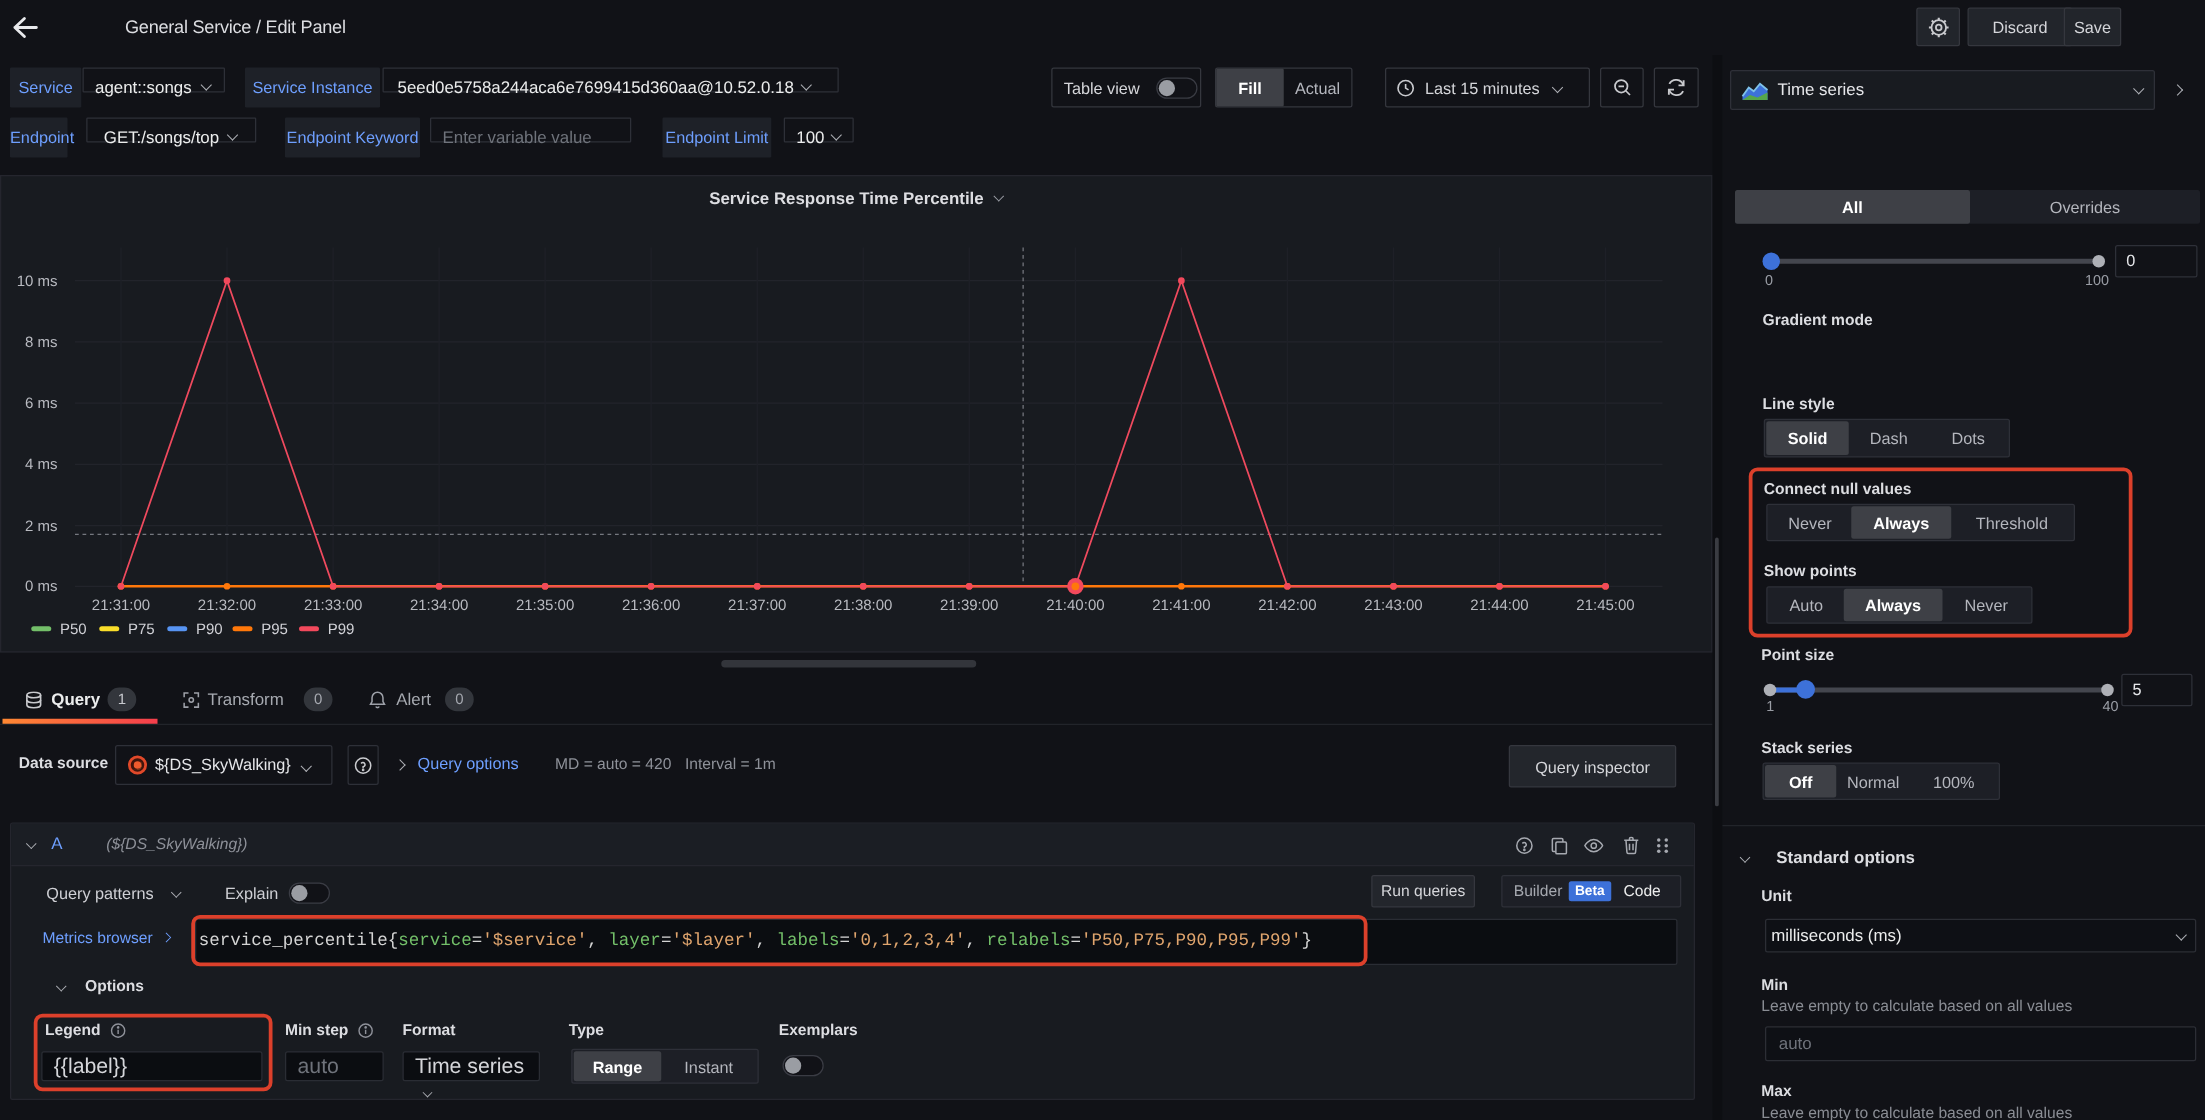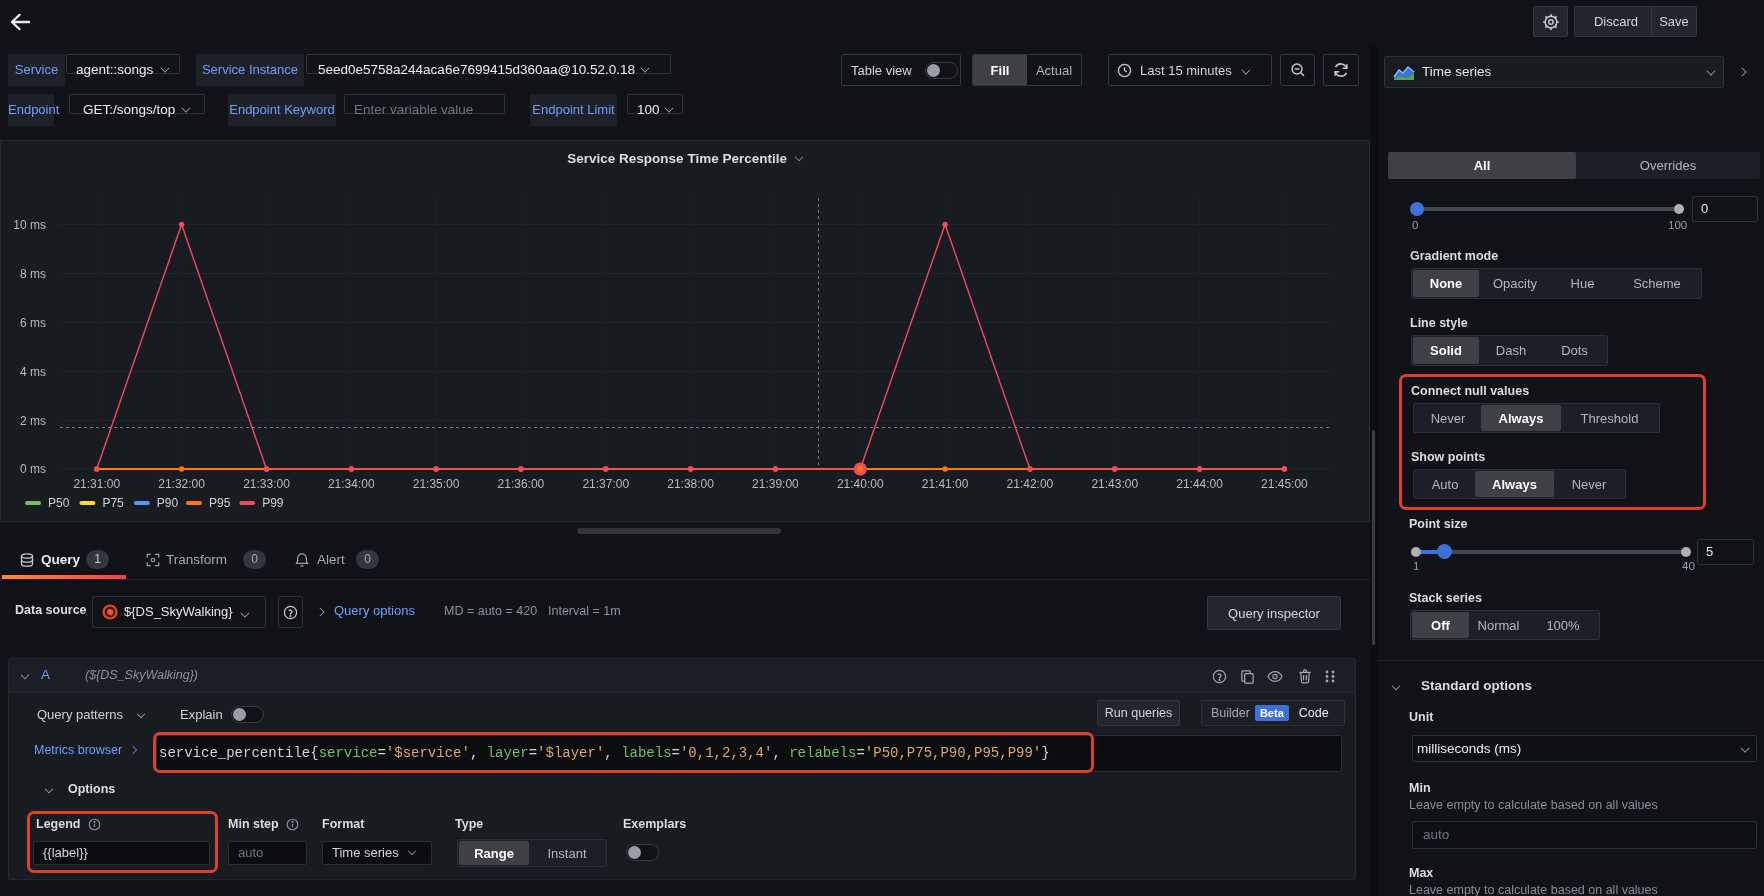--- a/index.html
+++ b/index.html
@@ -21,30 +21,31 @@
 .seg { display:flex; align-items:center; justify-content:center; font-size:13px;
   color:#b4b6bd; border-radius:2px; }
 .seg.on { background:#3e4046; color:#ffffff; font-weight:bold; }
 .toggle { position:absolute; width:33px; height:17px; background:#111217;
   border:1px solid #3a3c44; border-radius:9px; }
 .toggle .knob { position:absolute; left:1px; top:1px; width:13px; height:13px;
   border-radius:50%; background:#9a9da3; }
 .redbox { position:absolute; border:3px solid #dc402b; border-radius:7px; background:transparent; z-index:30; }
 .ann { pointer-events:none; }
 .inbox { position:absolute; background:#0b0d11; border:1px solid #2a2d34;
-  border-radius:2px; color:#d5d6da; font-size:13px; font-family:"Liberation Sans",sans-serif; }
+  border-radius:2px; color:#d5d6da; font-size:17px; font-family:"Liberation Sans",sans-serif; }
 .ph { color:#6f737b; }
 </style>
 </head>
 <body>
 
 <div class="abs" style="left:0;top:0;width:1764px;height:44px;background:#111217;z-index:50;">
   <svg class="abs" style="left:10px;top:12px;" width="21" height="20" viewBox="0 0 22 20">
     <path d="M2 10 H20 M2 10 L10 2.5 M2 10 L10 17.5" stroke="#e8e9ec" stroke-width="2.4" fill="none" stroke-linecap="round" stroke-linejoin="round"></path>
   </svg>
+  <div class="abs" style="left:100px;top:0;height:44px;line-height:44px;font-size:14.5px;letter-spacing:-0.2px;font-weight:500;color:#dcdde1;">General Service / Edit Panel</div>
   <div class="btn" style="left:1533px;top:6px;width:35px;height:31px;">
     <svg width="18" height="18" viewBox="0 0 16 16" fill="none" stroke="#c9cace" stroke-width="1.3">
       <circle cx="8" cy="8" r="2"></circle>
       <circle cx="8" cy="8" r="5.2"></circle>
       <path d="M8 1v2M8 13v2M1 8h2M13 8h2M3.05 3.05l1.4 1.4M11.55 11.55l1.4 1.4M12.95 3.05l-1.4 1.4M4.45 11.55l-1.4 1.4" stroke-width="1.5"></path>
     </svg>
   </div>
   <div class="btn" style="left:1574px;top:6px;width:84px;height:31px;">Discard</div>
   <div class="btn" style="left:1651px;top:6px;width:46px;height:31px;">Save</div>
   <div class="btn" style="left:1808px;top:6px;width:53px;height:31px;background:#446fd4;border-color:#446fd4;color:#fff;font-weight:500;">Apply</div>
@@ -348,26 +349,20 @@
 
   <div class="abs" style="left:38px;top:207px;width:264px;height:4px;background:#44464e;border-radius:2px;"></div>
 
   <div class="abs" style="left:32px;top:202px;width:14px;height:14px;border-radius:50%;background:#3d71d9;"></div>
   <div class="abs" style="left:296px;top:204px;width:10px;height:10px;border-radius:50%;background:#aeb0b6;"></div>
   <div class="abs" style="left:314px;top:196px;width:66px;height:26px;background:#111217;border:1px solid #2e3038;border-radius:2px;line-height:24px;padding-left:8px;font-size:13px;color:#e6e7ea;">0</div>
   <span class="abs" style="left:34px;top:219px;font-size:11.5px;color:#9a9da5;">0</span>
   <span class="abs" style="left:290px;top:219px;font-size:11.5px;color:#9a9da5;">100</span>
 
   <span class="lbl" style="left:32px;top:249px;">Gradient mode</span>
-  <div class="seggroup" style="left:33px;top:268px;height:31px;">
-    <span class="seg on" style="width:66px;">None</span>
-    <span class="seg" style="width:72px;">Opacity</span>
-    <span class="seg" style="width:63px;">Hue</span>
-    <span class="seg" style="width:86px;">Scheme</span>
-  </div>
 
   <span class="lbl" style="left:32px;top:316px;">Line style</span>
   <div class="seggroup" style="left:33px;top:335px;height:31px;">
     <span class="seg on" style="width:66px;">Solid</span>
     <span class="seg" style="width:64px;">Dash</span>
     <span class="seg" style="width:63px;">Dots</span>
   </div>
 
   <div class="redbox ann" style="left:21px;top:374px;width:307px;height:136px;"></div>
   <span class="lbl" style="left:33px;top:384px;">Connect null values</span>

